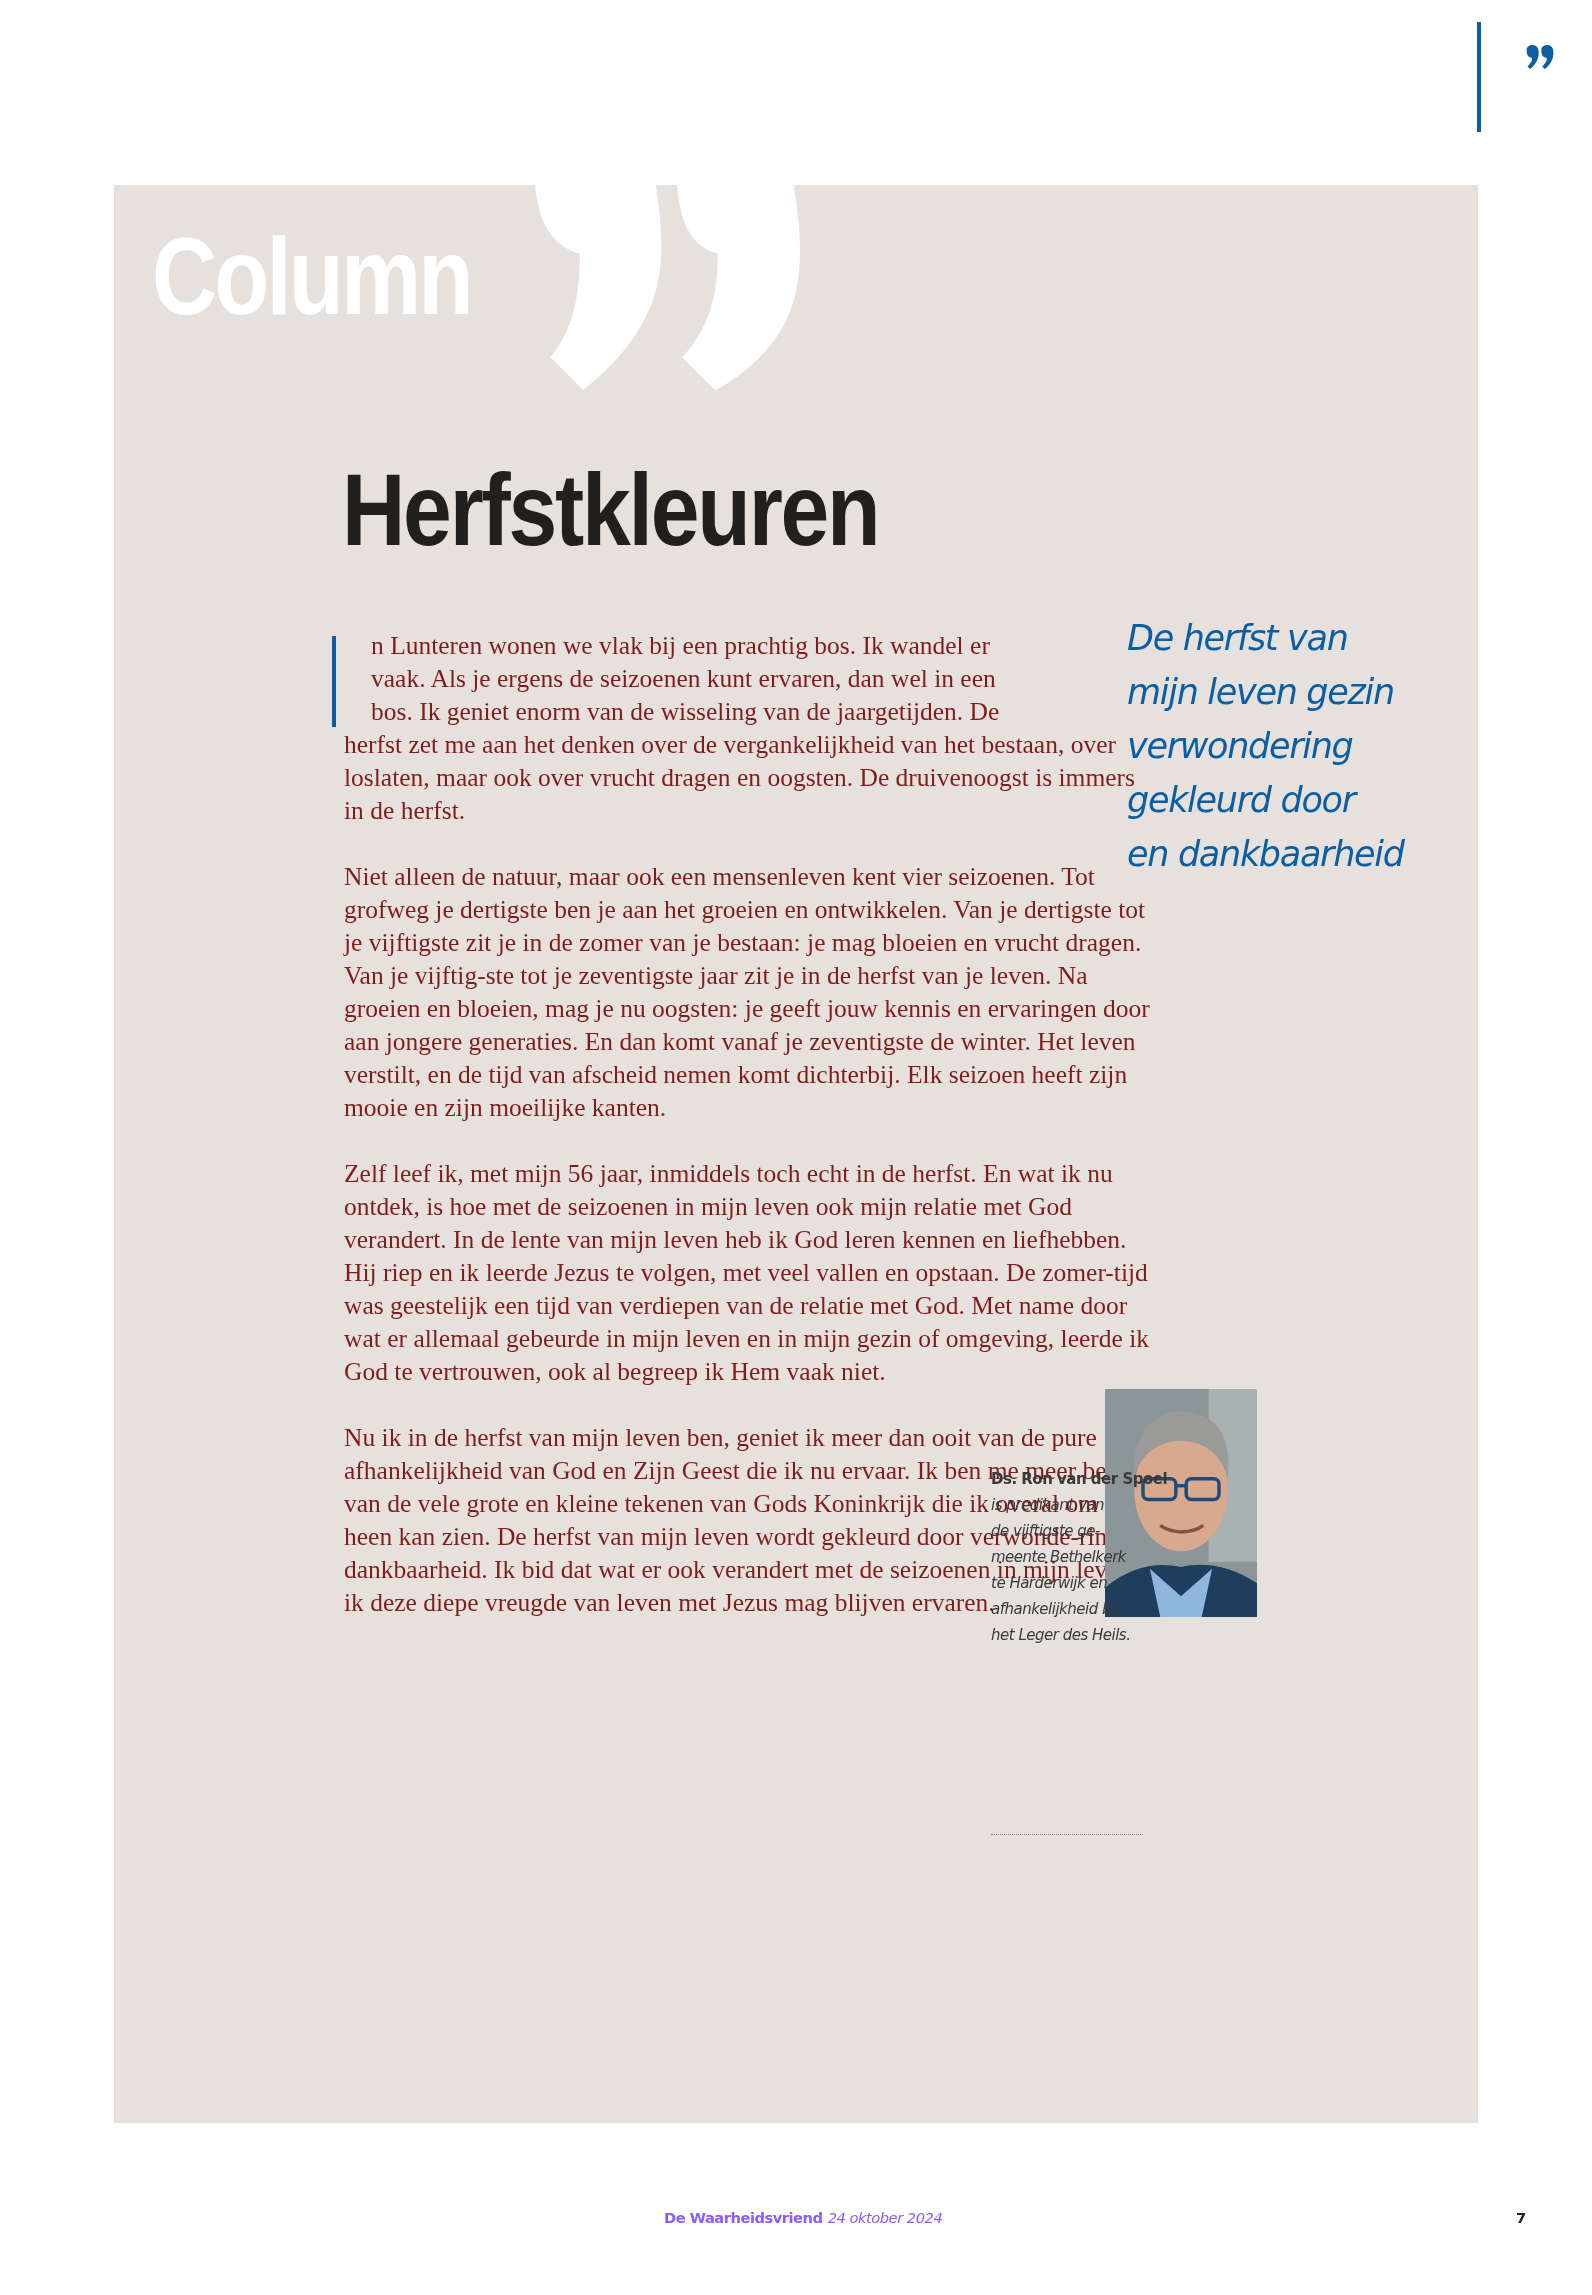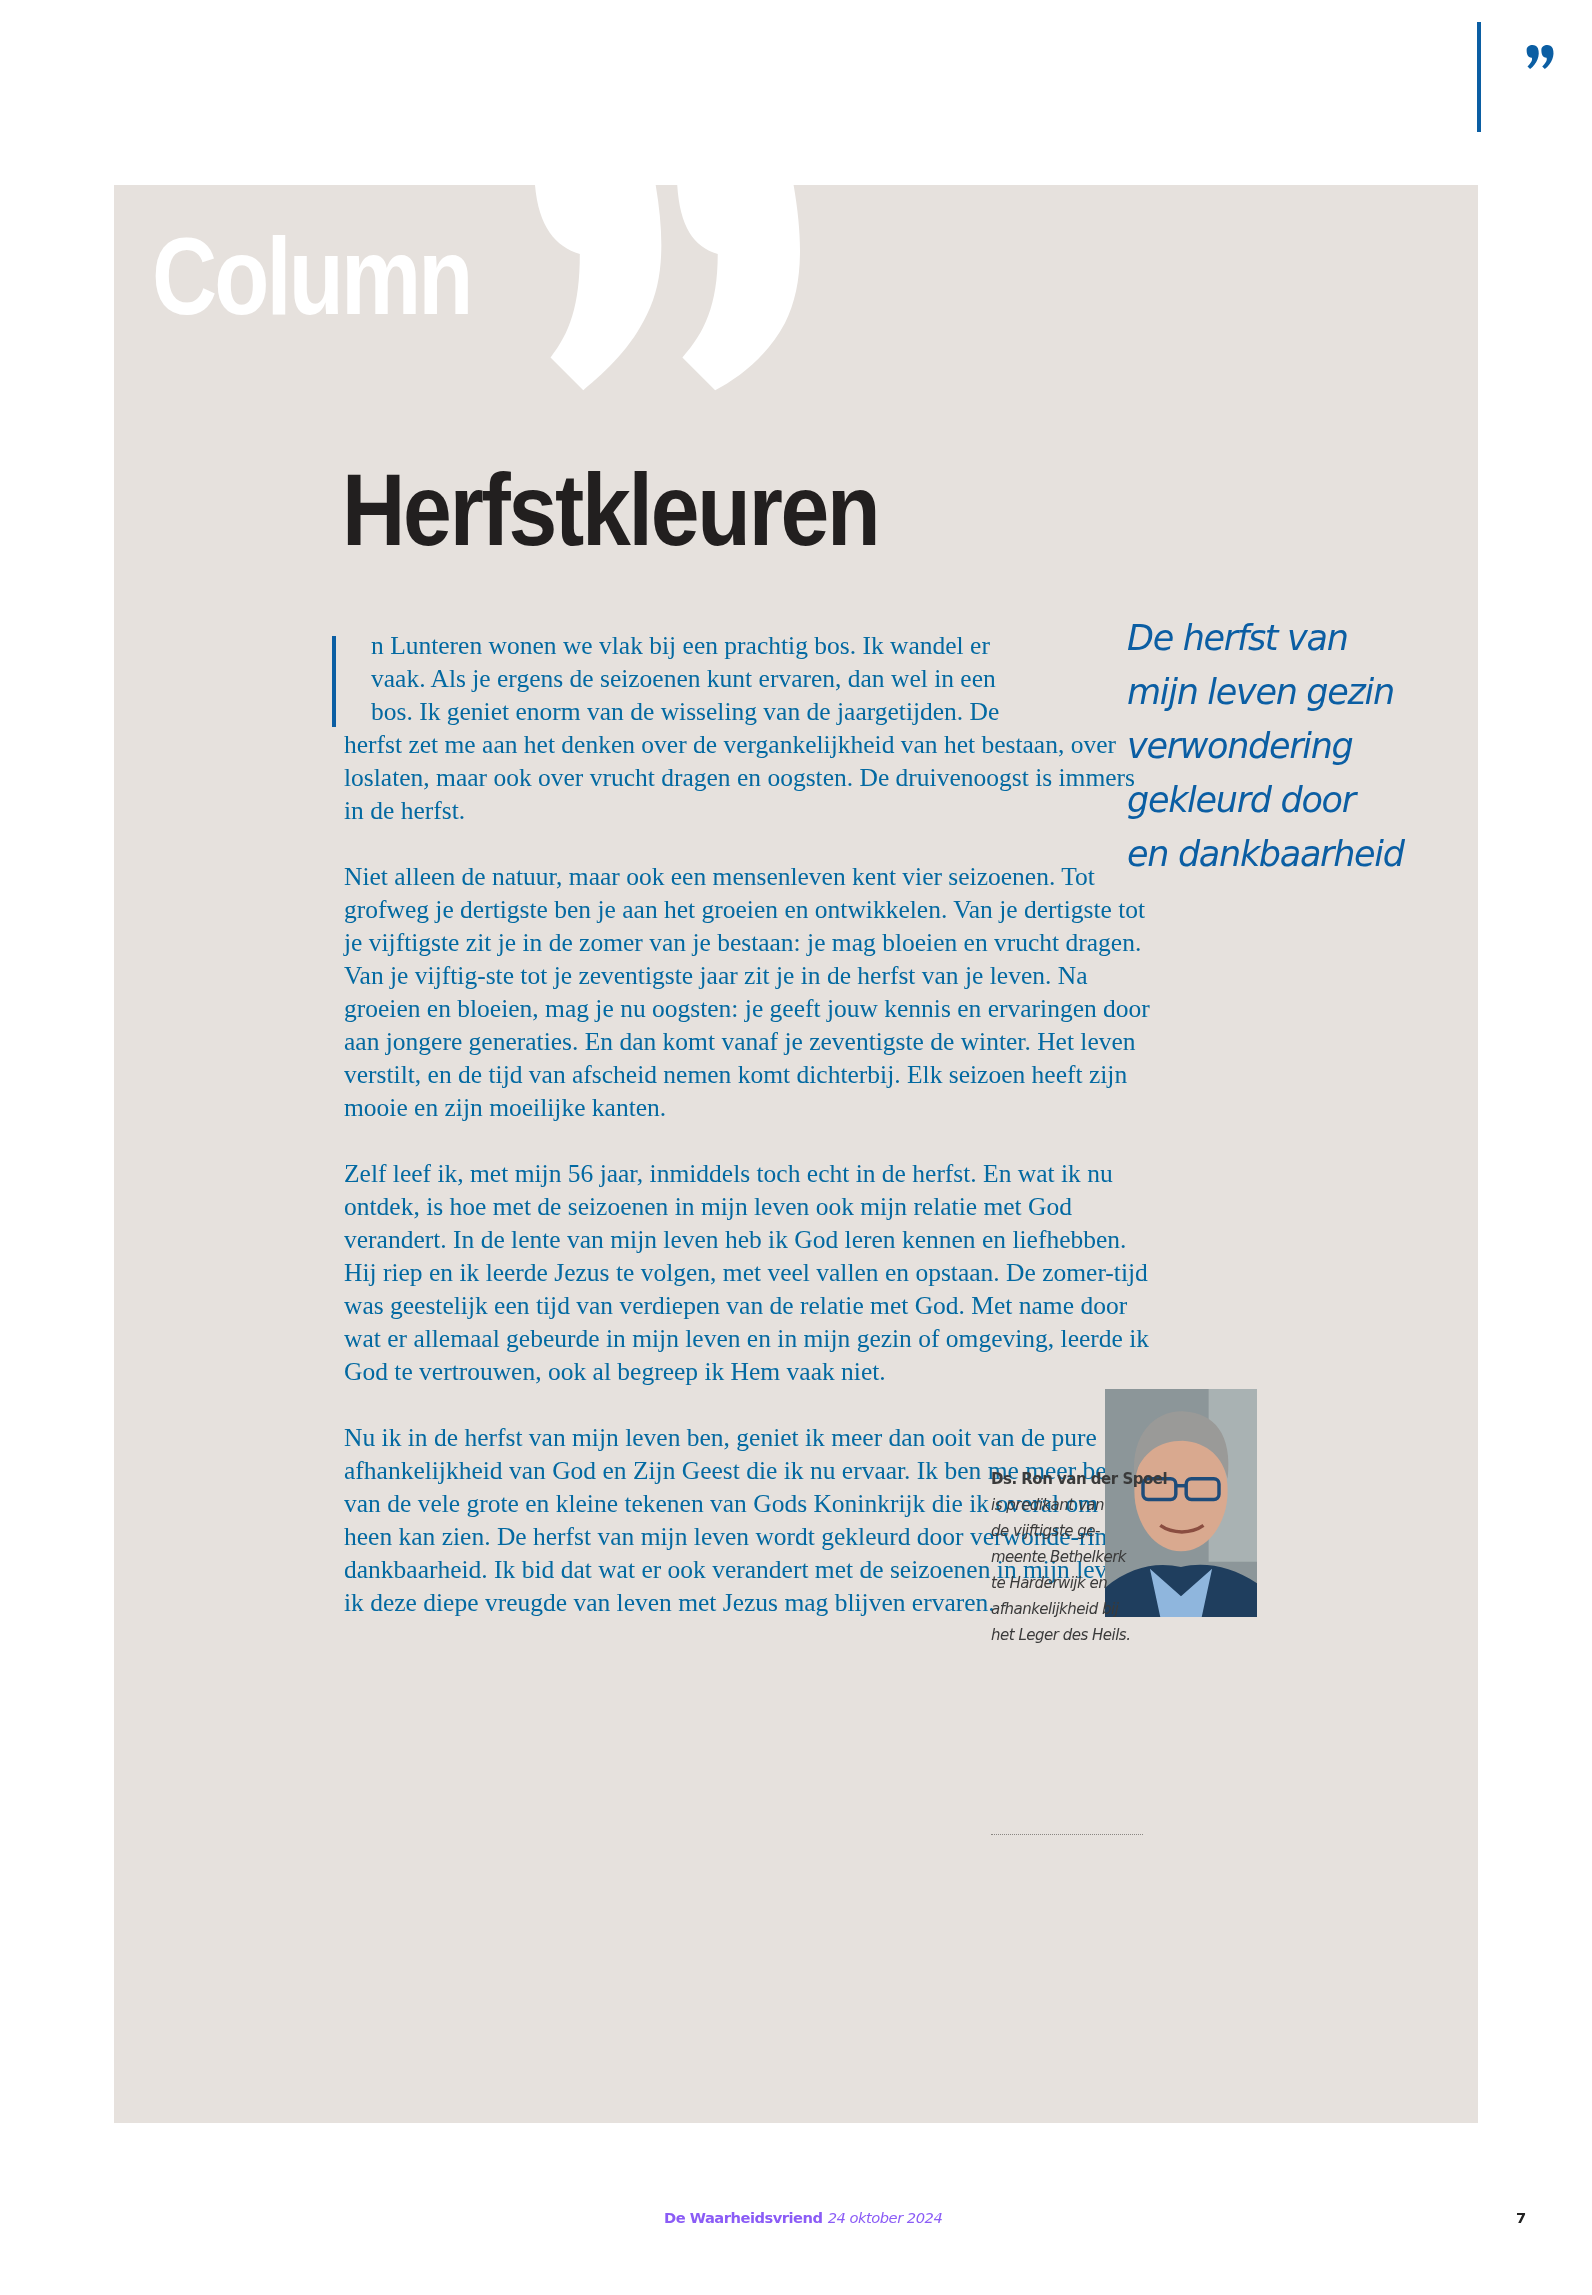--- a/index.html
+++ b/index.html
@@ -3,21 +3,21 @@
 <meta charset="utf-8">
 <style>
   html, body { margin:0; padding:0; }
   body { width:1592px; height:2295px; background:#ffffff; position:relative; overflow:hidden; }
   .top-rule { position:absolute; left:1477px; top:21.6px; width:4.3px; height:110px; background:#0b5ea3; }
   .top-quote { position:absolute; left:1523px; top:43px; width:35px; height:52px; }
   .panel { position:absolute; left:114px; top:185px; width:1364px; height:1938px; background:#e6e1dd; overflow:hidden; }
   .big-quote { position:absolute; left:421px; top:0; width:431px; height:207px; }
   .kicker { position:absolute; left:38px; top:36px; font-family:"Liberation Sans", sans-serif; font-weight:bold; font-size:110px; color:#ffffff; letter-spacing:-3.5px; transform:scaleX(0.82); transform-origin:left top; line-height:1; }
   .headline { position:absolute; left:228px; top:274px; font-family:"Liberation Sans", sans-serif; font-weight:bold; font-size:102px; color:#221f1f; letter-spacing:-2.6px; transform:scaleX(0.86); transform-origin:left top; line-height:1; margin:0; }
-  .body { position:absolute; left:230px; top:444px; width:811px; font-family:"Liberation Serif", serif; font-size:25.5px; line-height:33px; color:#0369a1; }
+  .body { position:absolute; left:230px; top:444px; width:811px; font-family:"Liberation Serif", serif; font-size:25.5px; line-height:33px; color:#7f1d1d; }
   .body p { margin:0 0 33px 0; }
   .dropcap-bar { position:absolute; left:-12px; top:7px; width:4.3px; height:91px; background:#0b5ea3; }
   .first-lines { padding-left:27px; }
   .pull-quote { position:absolute; left:989px; top:426px; width:293px; font-family:"DejaVu Sans", sans-serif; font-style:italic; font-size:35px; line-height:54px; color:#0b5ea3; letter-spacing:-1.3px; }
   .pull-quote span { display:block; white-space:nowrap;margin-left:24px; }
   .photo { position:absolute; left:991px; top:1204px; width:152px; height:228px; background:linear-gradient(180deg,#8b9598 0%,#9aa3a5 55%,#2e4a66 80%,#23405d 100%); overflow:hidden; }
   .bio { position:absolute; left:991px; top:1454px; width:152px; font-family:"DejaVu Sans", sans-serif; font-size:15px; line-height:26px; color:#3a3a3a; letter-spacing:-0.5px; }
   .bio .name { font-weight:bold; font-style:normal; display:block; white-space:nowrap;text-align:center; }
   .bio .line { font-style:italic; display:block; white-space:nowrap; }
   .bio-rule { position:absolute; left:991px; top:1651px; width:152px; border-top:0.9px dotted #8a8682; }

